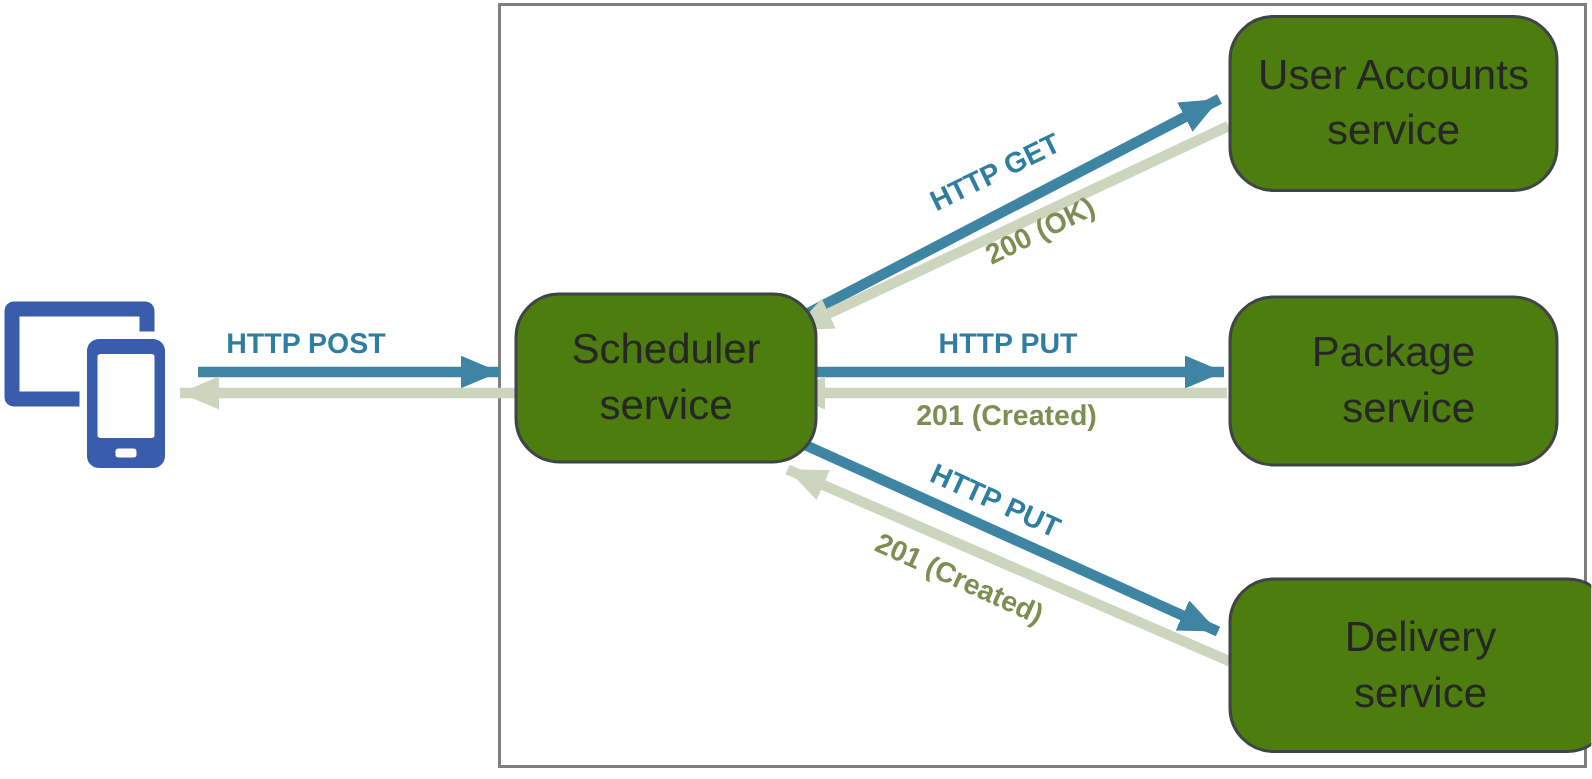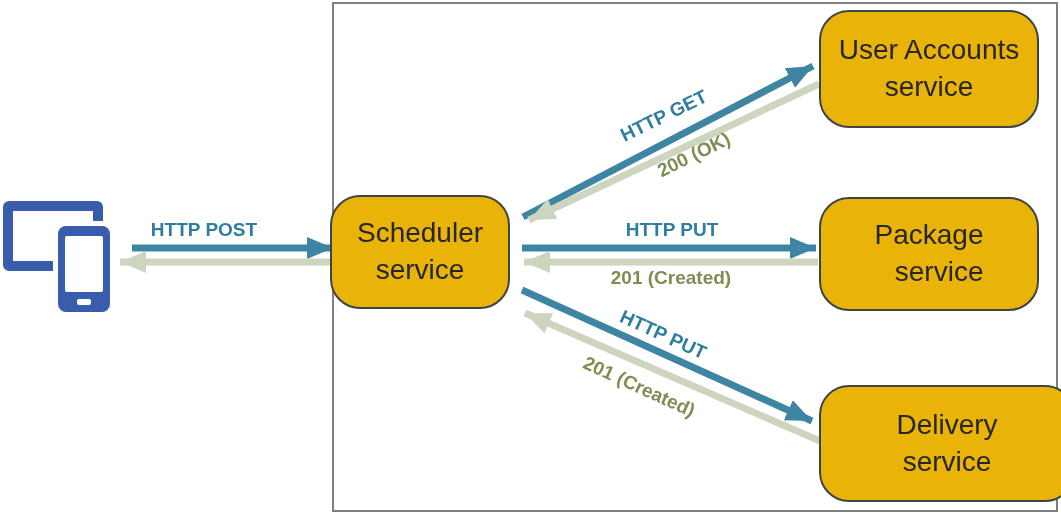--- a/index.html
+++ b/index.html
@@ -28,33 +28,33 @@
   svg.arrows {
     position: absolute;
     left: 0; top: 0;
     width: 1061px; height: 519px;
     pointer-events: none;
   }
   
   .node {
     position: absolute;
     box-sizing: border-box;
-    background: #eab308;
+    background: #4d7c0f;
     border: 2.5px solid #3f4446;
     border-radius: 30px;
     display: flex;
     align-items: center;
     justify-content: center;
     text-align: center;
     font-size: 28px;
     line-height: 1.32;
     color: #262626;
     white-space: pre-line;
   }
-  .node-scheduler     { left: 330px; top: 195px; width: 180px; height: 114px; }
+  .node-scheduler     { left: 343px; top: 195px; width: 202px; height: 114px; }
   .node-user-accounts { left: 819px; top:  10px; width: 220px; height: 118px; }
   .node-package       { left: 819px; top: 197px; width: 220px; height: 114px; text-align: right; }
   .node-delivery      { left: 819px; top: 385px; width: 256px; height: 117px; }
 
   
   .edge-label {
     position: absolute;
     font-size: 19px;
     font-weight: bold;
     white-space: nowrap;

